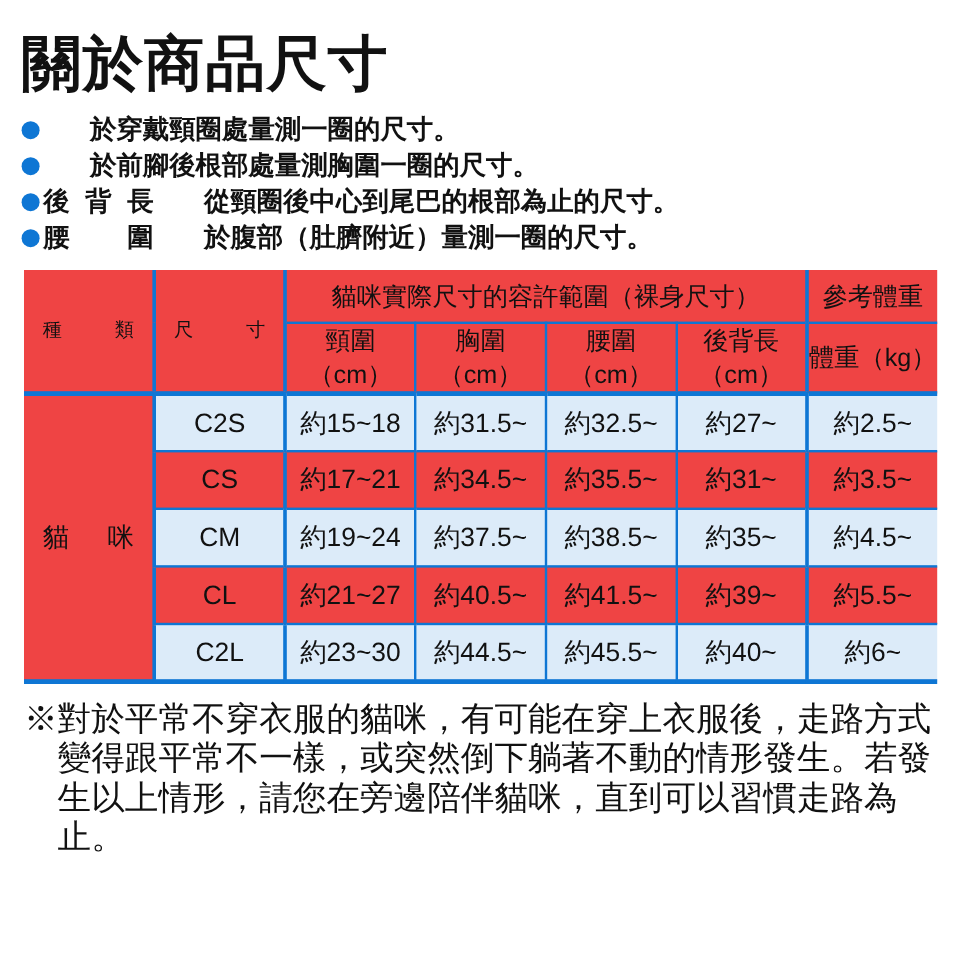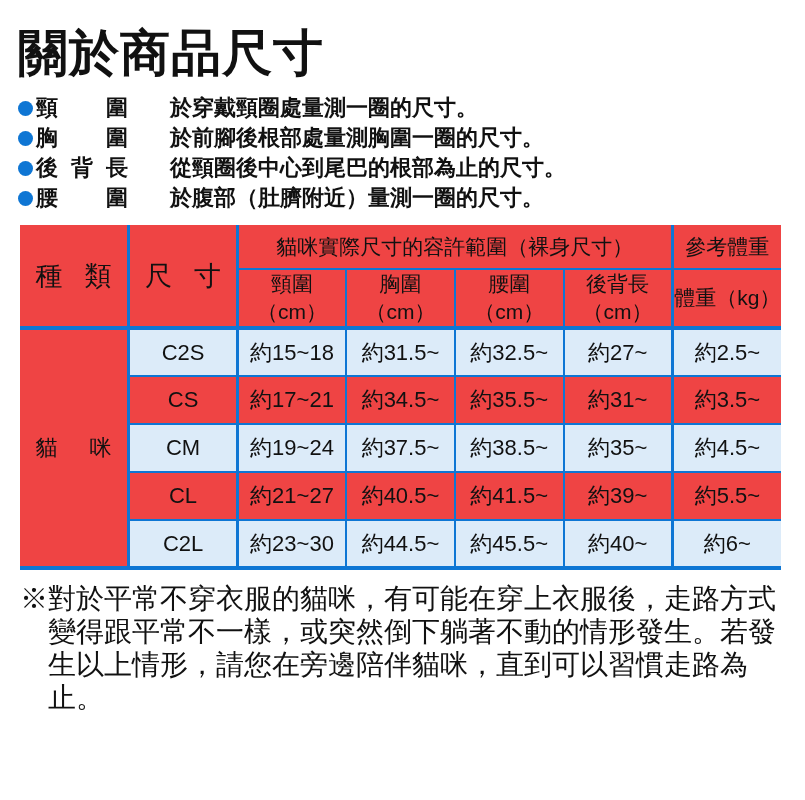--- a/index.html
+++ b/index.html
@@ -71,21 +71,21 @@
     font-weight: normal;
     color: var(--ink);
     background: #ef4444;
   }
   .size-table tr.hrow1 { height: 44px; }
   .size-table tr.hrow2 { height: 48px; }
   .size-table tbody tr { height: 48px; }
   .size-table .thick-l { border-left-width: 3px; }
   .size-table .thick-b { border-bottom-width: 4px; }
   .size-table th { font-size: 21px; }
-  .size-table .corner-th { font-size: 27px; }
+  .size-table .corner-th { font-size: 16px; }
   .size-table tbody td { font-size: 22px; }
   .spread {
     display: inline-block;
     width: 76px;
     text-align: justify;
     text-align-last: justify;
   }
   .species-cell {
     color: var(--blue);
     background: #ffffff;
@@ -105,26 +105,24 @@
   }
 </style>
 </head>
 <body>
 
 <h1 class="page-title">關於商品尺寸</h1>
 
 <div class="defs">
   <div class="def-row">
     <span class="dot"></span>
-    <span class="term">頸圍</span>
     <span class="desc">於穿戴頸圈處量測一圈的尺寸。</span>
   </div>
   <div class="def-row">
     <span class="dot"></span>
-    <span class="term">胸圍</span>
     <span class="desc">於前腳後根部處量測胸圍一圈的尺寸。</span>
   </div>
   <div class="def-row">
     <span class="dot"></span>
     <span class="term">後背長</span>
     <span class="desc">從頸圈後中心到尾巴的根部為止的尺寸。</span>
   </div>
   <div class="def-row">
     <span class="dot"></span>
     <span class="term">腰圍</span>

